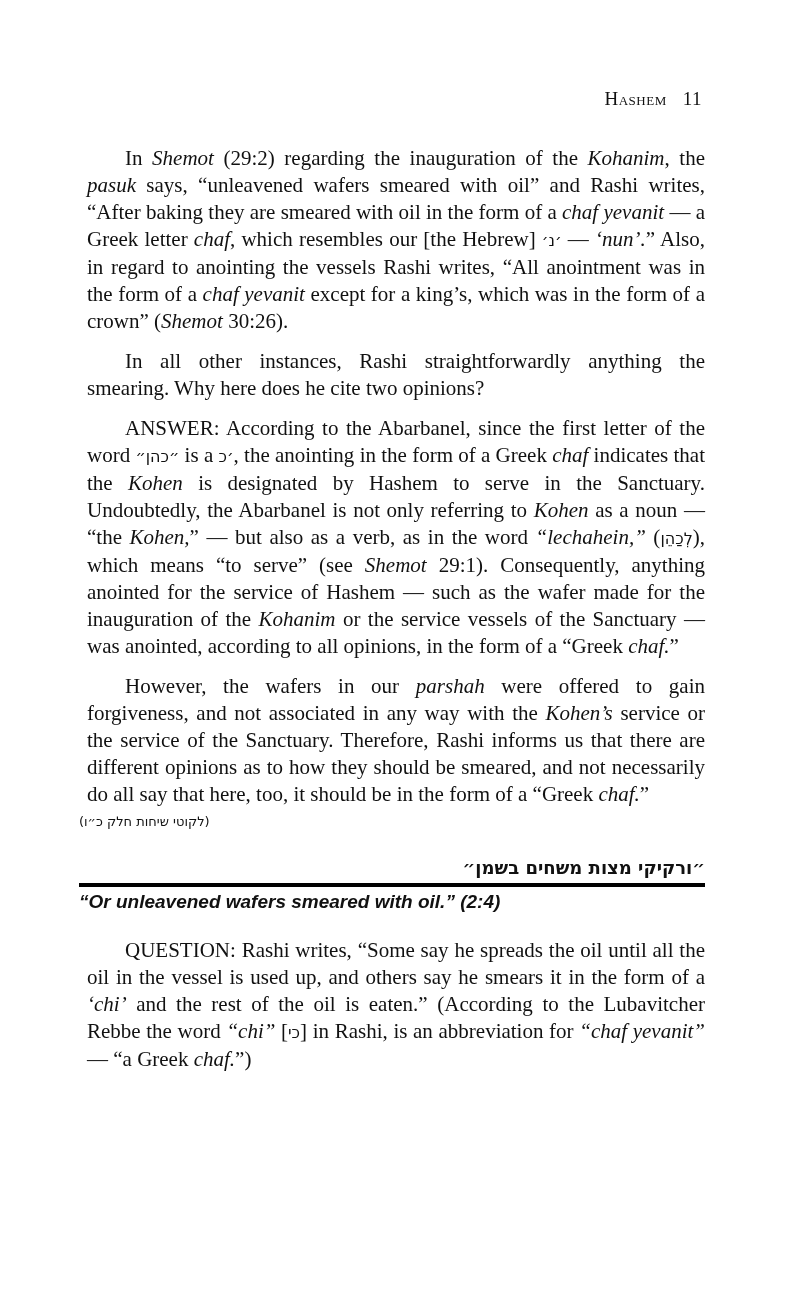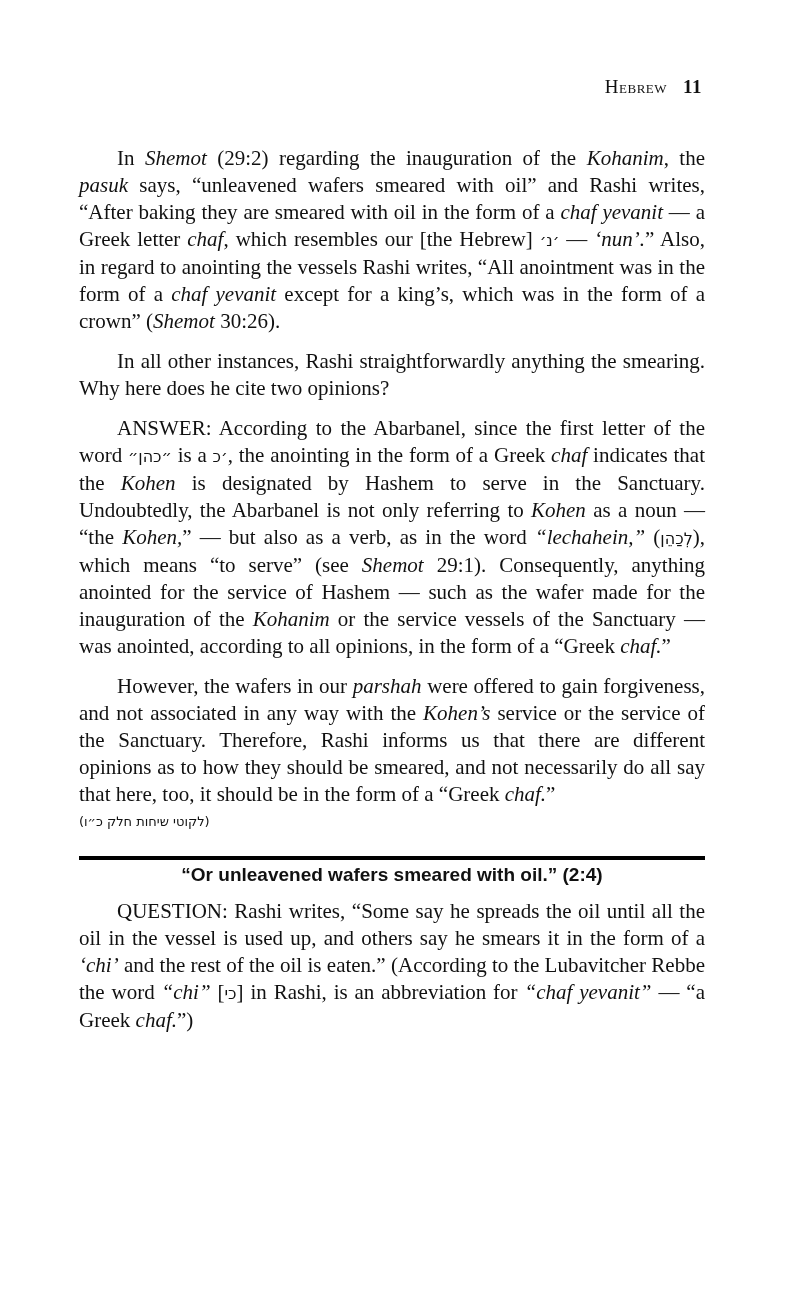--- a/index.html
+++ b/index.html
@@ -7,59 +7,60 @@
     width: 800px; height: 1300px; position: relative; overflow: hidden;
     font-family: "Liberation Serif", "DejaVu Serif", serif;
     color: #111;
   }
   .running-head {
     position: absolute; top: 76px; right: 98px;
     font-size: 17px; letter-spacing: 0.5px;
     display: flex; gap: 16px; align-items: baseline;
   }
   .running-head .title { font-variant: small-caps; font-size: 19px; }
-  .running-head .num { font-weight: bold; font-size: 19px; }
+  .running-head .num { font-weight: normal; font-size: 19px; margin-top: 12px; }
   .content {
     position: absolute; left: 79px; top: 145px; width: 626px;
     font-size: 21px; line-height: 27px;
     text-align: justify;
   }
-  .content p { margin: 0 0 13px 0; text-indent: 38px; }
+  .content p { margin: 0 0 13px 8px; text-indent: 38px; }
   .content p.first { margin-top: 0; }
   .hebrew { font-family: "DejaVu Sans", sans-serif; font-size: 16px; }
   .source {
     text-align: left; direction: rtl; font-family: "DejaVu Sans", sans-serif;
     font-size: 13px; margin: 4px 0 0 0; line-height: 20px;
   }
   .section-heading { margin-top: 24px; }
   .heb-heading {
     direction: rtl; text-align: right;
     font-family: "DejaVu Sans", sans-serif; font-weight: bold;
     font-size: 18px; line-height: 24px; padding-bottom: 3px;
   }
   .rule { height: 4px; background: #000; margin: 0; }
   .eng-heading {
     font-family: "Liberation Sans", "DejaVu Sans", sans-serif; font-weight: bold;
-    font-size: 19px; line-height: 26px; margin: 2px 0 10px 0; text-align: center;
+    font-size: 19px; line-height: 26px; margin: 2px 0 22px 0; text-align: left; font-style: italic;
   }
   i { font-style: italic; }
 </style>
 </head>
 <body>
 
 <div class="running-head">
-  <span class="title">Hebrew</span>
+  <span class="title">Hashem</span>
   <span class="num">11</span>
 </div>
 
 <div class="content">
   <p class="first"><span>In </span><i>Shemot</i><span> (29:2) regarding the inauguration of the </span><i>Kohanim</i><span>, the </span><i>pasuk</i><span> says, “unleavened wafers smeared with oil” and Rashi writes, “After baking they are smeared with oil in the form of a </span><i>chaf yevanit</i><span> — a Greek letter </span><i>chaf</i><span>, which resembles our [the Hebrew] </span><span class="hebrew" dir="rtl">׳נ׳</span><span> — </span><i>‘nun’.</i><span>” Also, in regard to anointing the vessels Rashi writes, “All anointment was in the form of a </span><i>chaf yevanit</i><span> except for a king’s, which was in the form of a crown” (</span><i>Shemot</i><span> 30:26).</span></p>
   <p><span>In all other instances, Rashi straightforwardly anything the smearing. Why here does he cite two opinions?</span></p>
   <p><span>ANSWER: According to the Abarbanel, since the first letter of the word </span><span class="hebrew" dir="rtl">״כהן״</span><span> is a </span><span class="hebrew" dir="rtl">׳כ</span><span>, the anointing in the form of a Greek </span><i>chaf</i><span> indicates that the </span><i>Kohen</i><span> is designated by Hashem to serve in the Sanctuary. Undoubtedly, the Abarbanel is not only referring to </span><i>Kohen</i><span> as a noun — “the </span><i>Kohen,</i><span>” — but also as a verb, as in the word </span><i>“lechahein,”</i><span> (</span><span class="hebrew" dir="rtl">לְכַהֵן</span><span>), which means “to serve” (see </span><i>Shemot</i><span> 29:1). Consequently, anything anointed for the service of Hashem — such as the wafer made for the inauguration of the </span><i>Kohanim</i><span> or the service vessels of the Sanctuary — was anointed, according to all opinions, in the form of a “Greek </span><i>chaf.</i><span>”</span></p>
   <p style="margin-bottom:4px"><span>However, the wafers in our </span><i>parshah</i><span> were offered to gain forgiveness, and not associated in any way with the </span><i>Kohen’s</i><span> service or the service of the Sanctuary. Therefore, Rashi informs us that there are different opinions as to how they should be smeared, and not necessarily do all say that here, too, it should be in the form of a “Greek </span><i>chaf.</i><span>”</span></p>
   <div class="source">(לקוטי שיחות חלק כ״ו)</div>
 
   <div class="section-heading">
+    <div class="heb-heading">״ורקיקי מצות משחים בשמן״</div>
     <div class="rule"></div>
     <div class="eng-heading">“Or unleavened wafers smeared with oil.” (2:4)</div>
   </div>
   <p><span>QUESTION: Rashi writes, “Some say he spreads the oil until all the oil in the vessel is used up, and others say he smears it in the form of a </span><i>‘chi’</i><span> and the rest of the oil is eaten.” (According to the Lubavitcher Rebbe the word </span><i>“chi”</i><span> [</span><span class="hebrew" dir="rtl">כי</span><span>] in Rashi, is an abbreviation for </span><i>“chaf yevanit”</i><span> — “a Greek </span><i>chaf.</i><span>”)</span></p>
 </div>
 
 </body></html>

